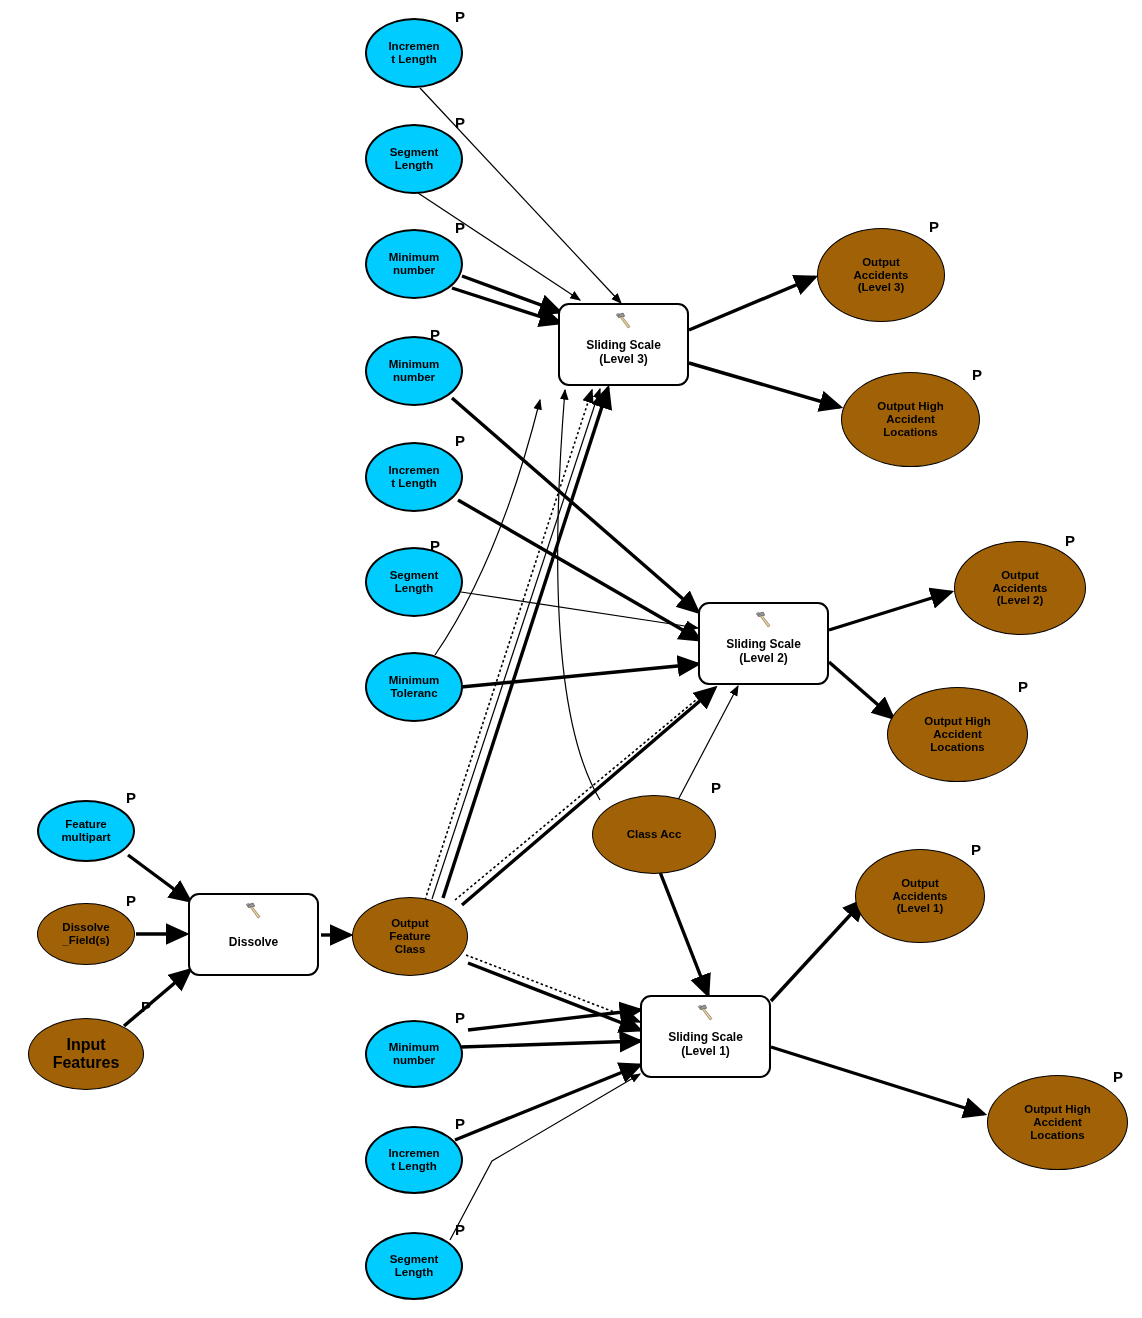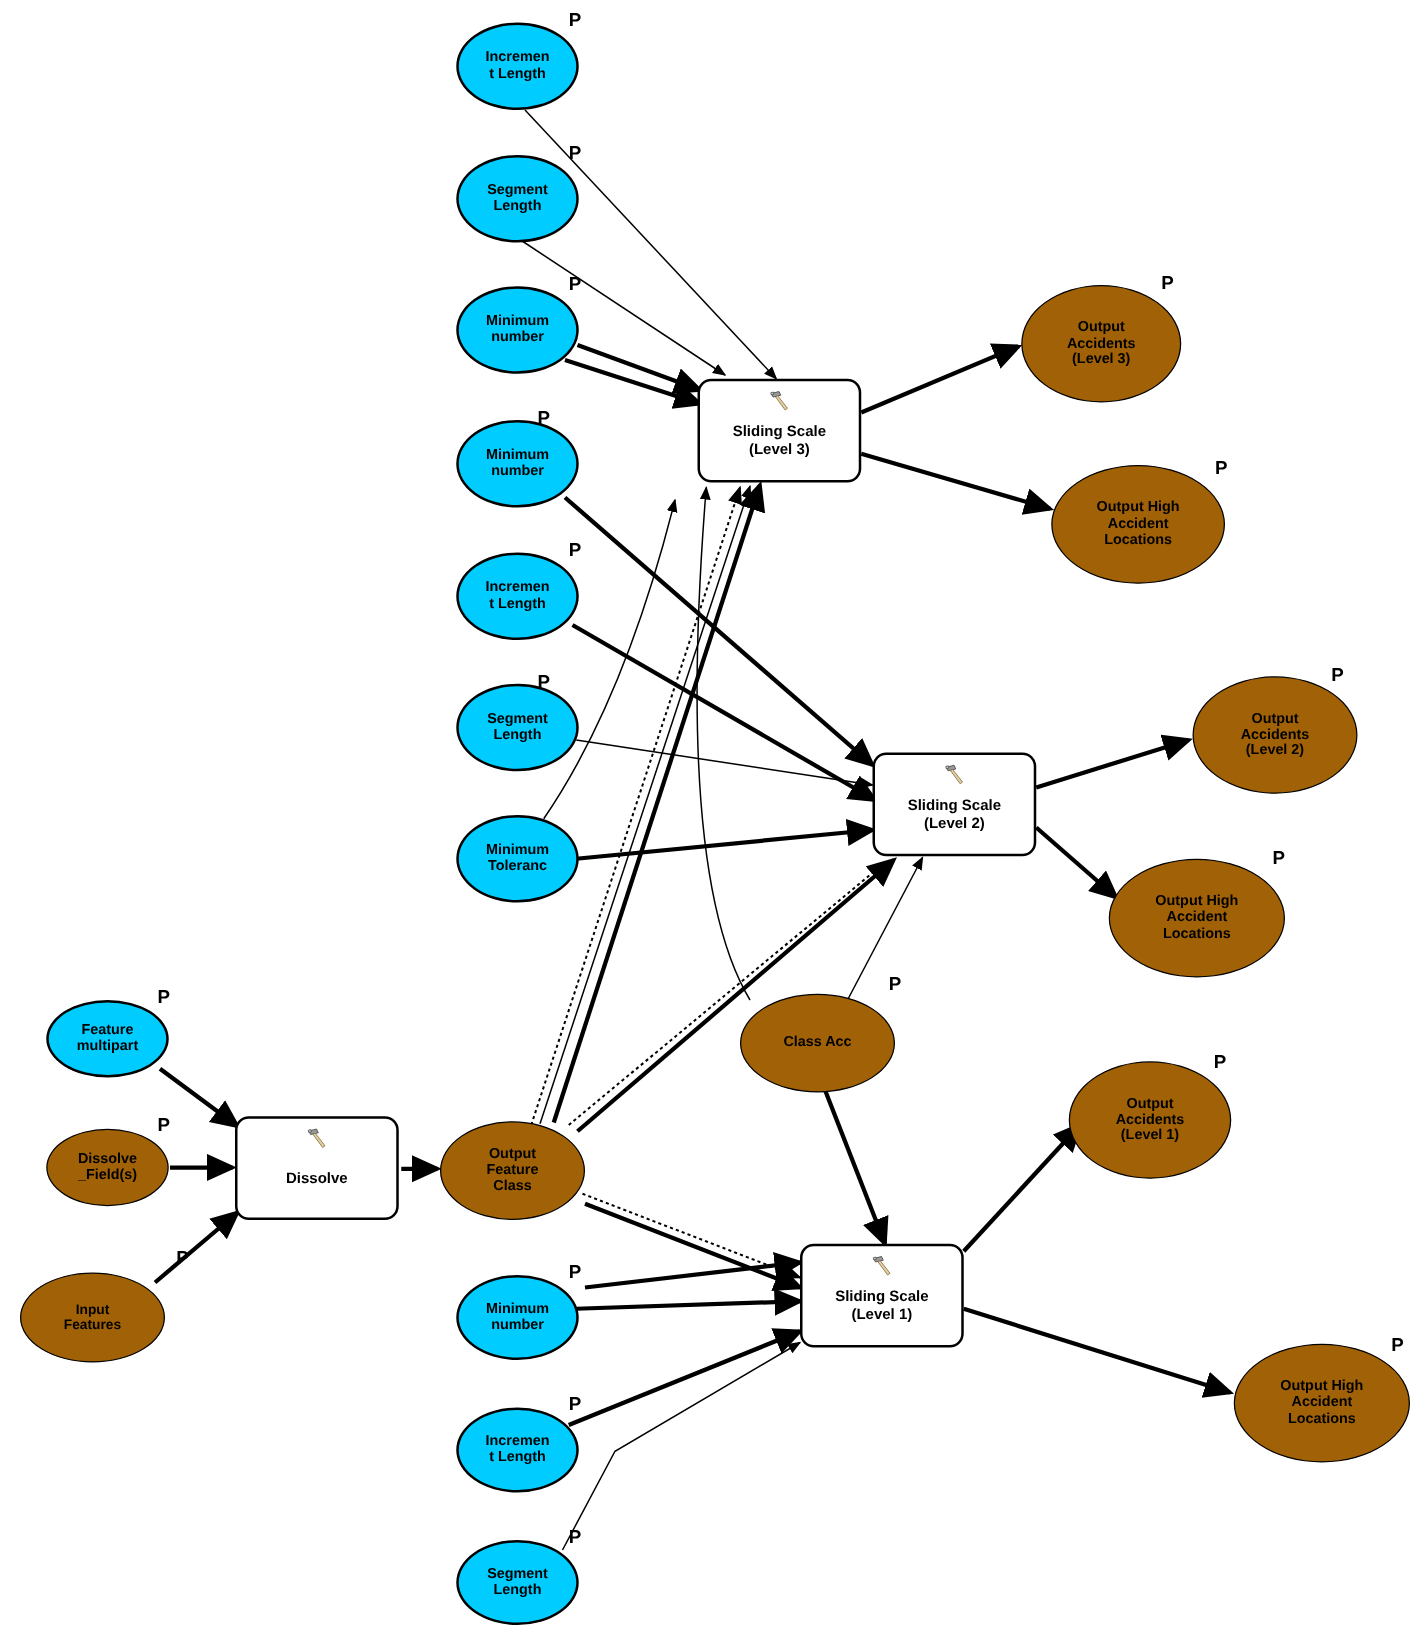--- a/index.html
+++ b/index.html
@@ -158,21 +158,21 @@
 Toleranc</span>
       </div>
       <div class="node ellipse param" style="left: 37px; top: 800px; width: 98px; height: 62px; font-size: 11.5px;">
         <span class="label">Feature
 multipart</span>
       </div>
       <div class="node ellipse" style="left: 37px; top: 903px; width: 98px; height: 62px; font-size: 11.5px;">
         <span class="label">Dissolve
 _Field(s)</span>
       </div>
-      <div class="node ellipse" style="left: 16px; top: 1018px; width: 116px; height: 72px; font-size: 11px;">
+      <div class="node ellipse" style="left: 28px; top: 1018px; width: 116px; height: 72px; font-size: 16px;">
         <span class="label">Input
 Features</span>
       </div>
       <div class="node tool" style="left: 188px; top: 893px; width: 131px; height: 83px; font-size: 12px;">
         <svg class="hammer" viewBox="0 0 20 20">
           <path d="M3.2 3.8 L9.2 2.2 L10.6 5.2 L4.4 6.6 Z" fill="#9a9a9a" stroke="#4a4a4a" stroke-width="0.7"></path>
           <path d="M2.6 3.2 L4.6 2.6 L5.2 4.4 L3.0 5.0 Z" fill="#c8c8c8" stroke="#4a4a4a" stroke-width="0.6"></path>
           <path d="M8.0 5.4 L16.0 15.6 L14.1 17.0 L6.5 6.6 Z" fill="#e3cfa6" stroke="#8a7346" stroke-width="0.7"></path>
         </svg>
         <span class="label">Dissolve</span>

